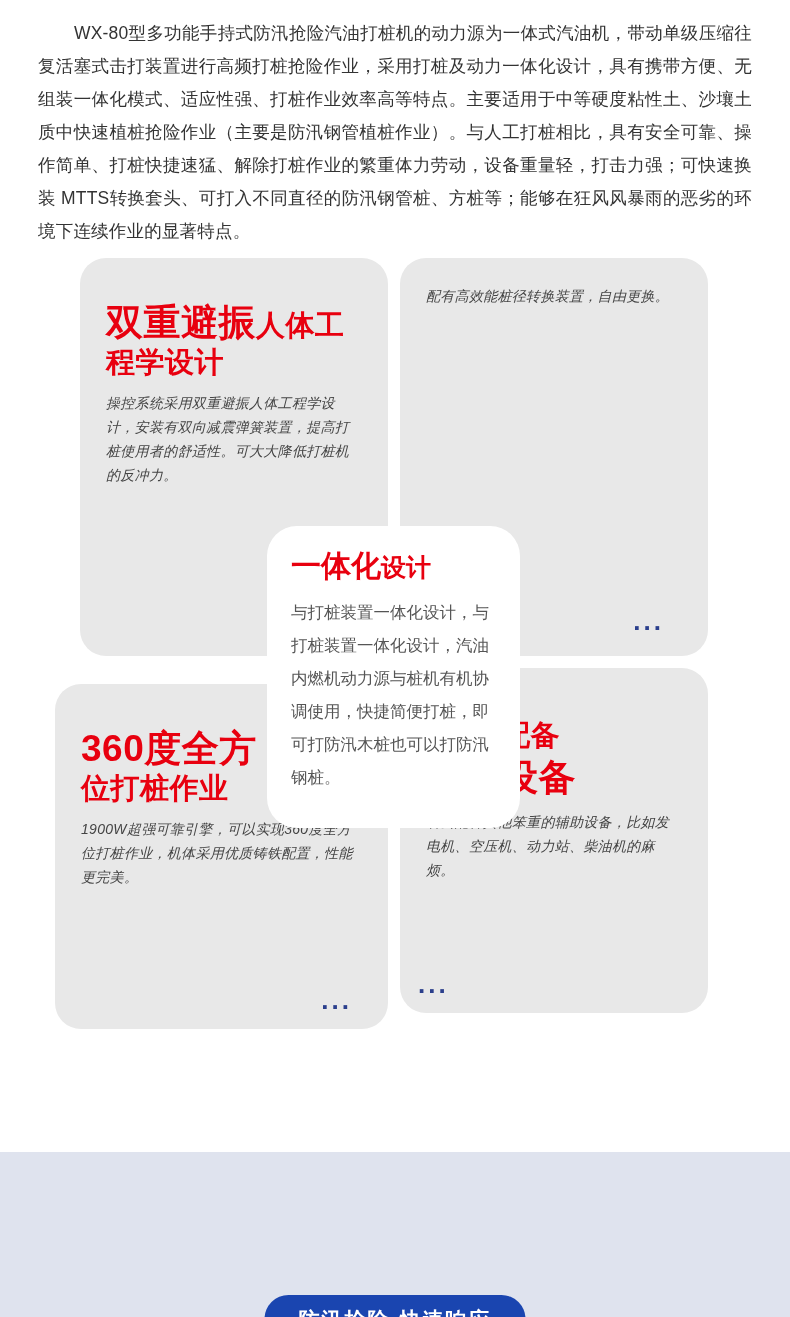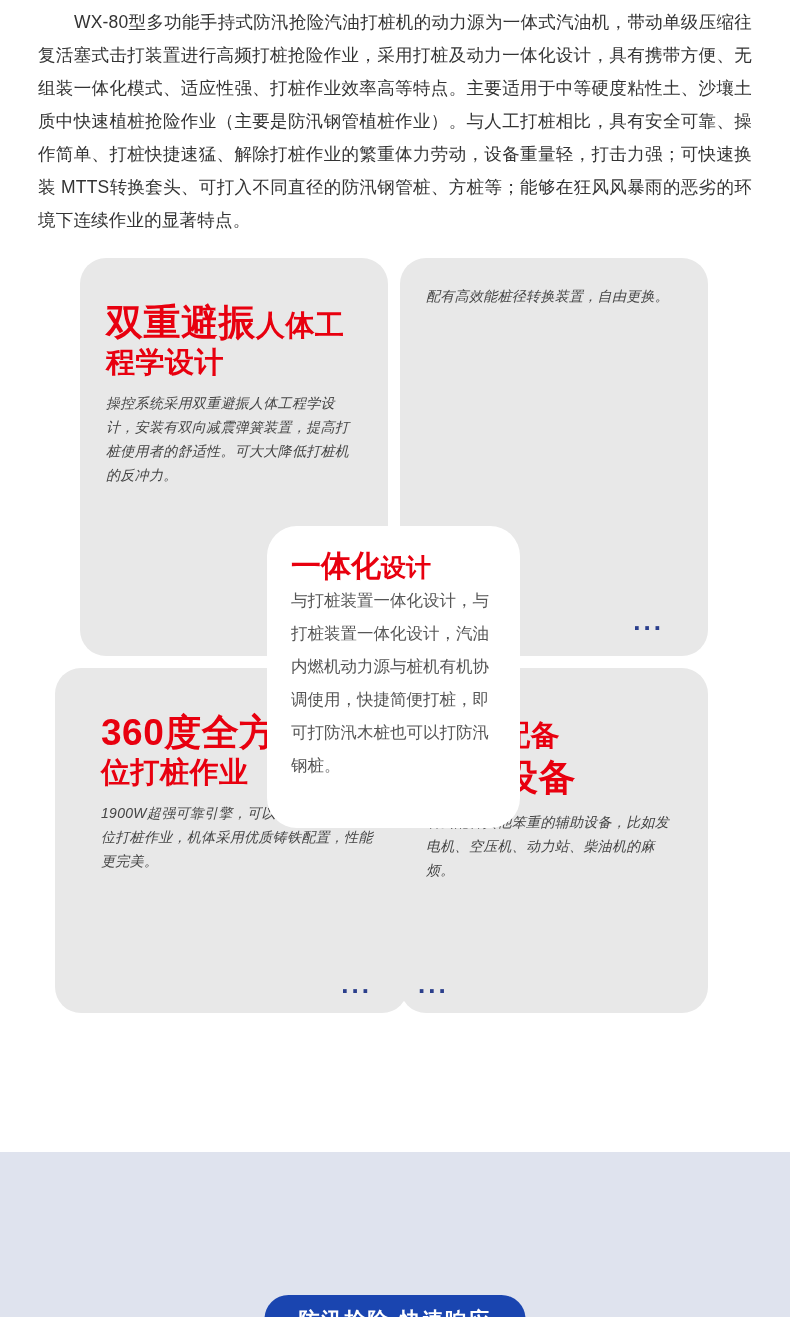--- a/index.html
+++ b/index.html
@@ -20,40 +20,40 @@
   .intro {
     position: absolute;
     left: 38px;
     top: 0px;
     width: 714px;
     font-size: 17.5px;
     line-height: 33px;
     color: #333333;
     text-align: justify;
     letter-spacing: 0.2px;
-    padding-top: 6px;
+    padding-top: 17px;
   }
   .intro .indent { display: inline-block; width: 36px; }
 
   
   .cards {
     position: absolute;
     left: 0;
     top: 258px;
     width: 790px;
     height: 790px;
   }
   .card {
     position: absolute;
     background: #e8e8e8;
     border-radius: 26px;
   }
   .card-tl { left: 80px;  top: 0px;   width: 308px; height: 398px; }
   .card-tr { left: 400px; top: 0px;   width: 308px; height: 398px; }
-  .card-bl { left: 55px;  top: 410px; width: 333px; height: 345px; padding-left: 20px; }
+  .card-bl { left: 55px;  top: 426px; width: 333px; height: 345px; }
   .card-br { left: 400px; top: 410px; width: 308px; height: 345px; }
 
   .card-inner {
     padding: 26px 26px 0 26px;
   }
   .card-title {
     font-weight: bold;
     color: #e8000f;
     line-height: 1.22;
     margin-bottom: 10px;
@@ -93,20 +93,21 @@
     border-radius: 30px;
     box-shadow: 0 0 0 0 rgba(0,0,0,0);
     z-index: 5;
   }
   .card-center .inner { padding: 22px 24px 0 24px; }
   .center-title {
     font-weight: bold;
     color: #e8000f;
     font-size: 30px;
     line-height: 1.2;
+    margin-bottom: 12px;
   }
   .center-title .sm { font-size: 25px; }
   .center-body {
     font-size: 16.5px;
     line-height: 2.0;
     color: #555555;
   }
 
   
   .bottom-band {

